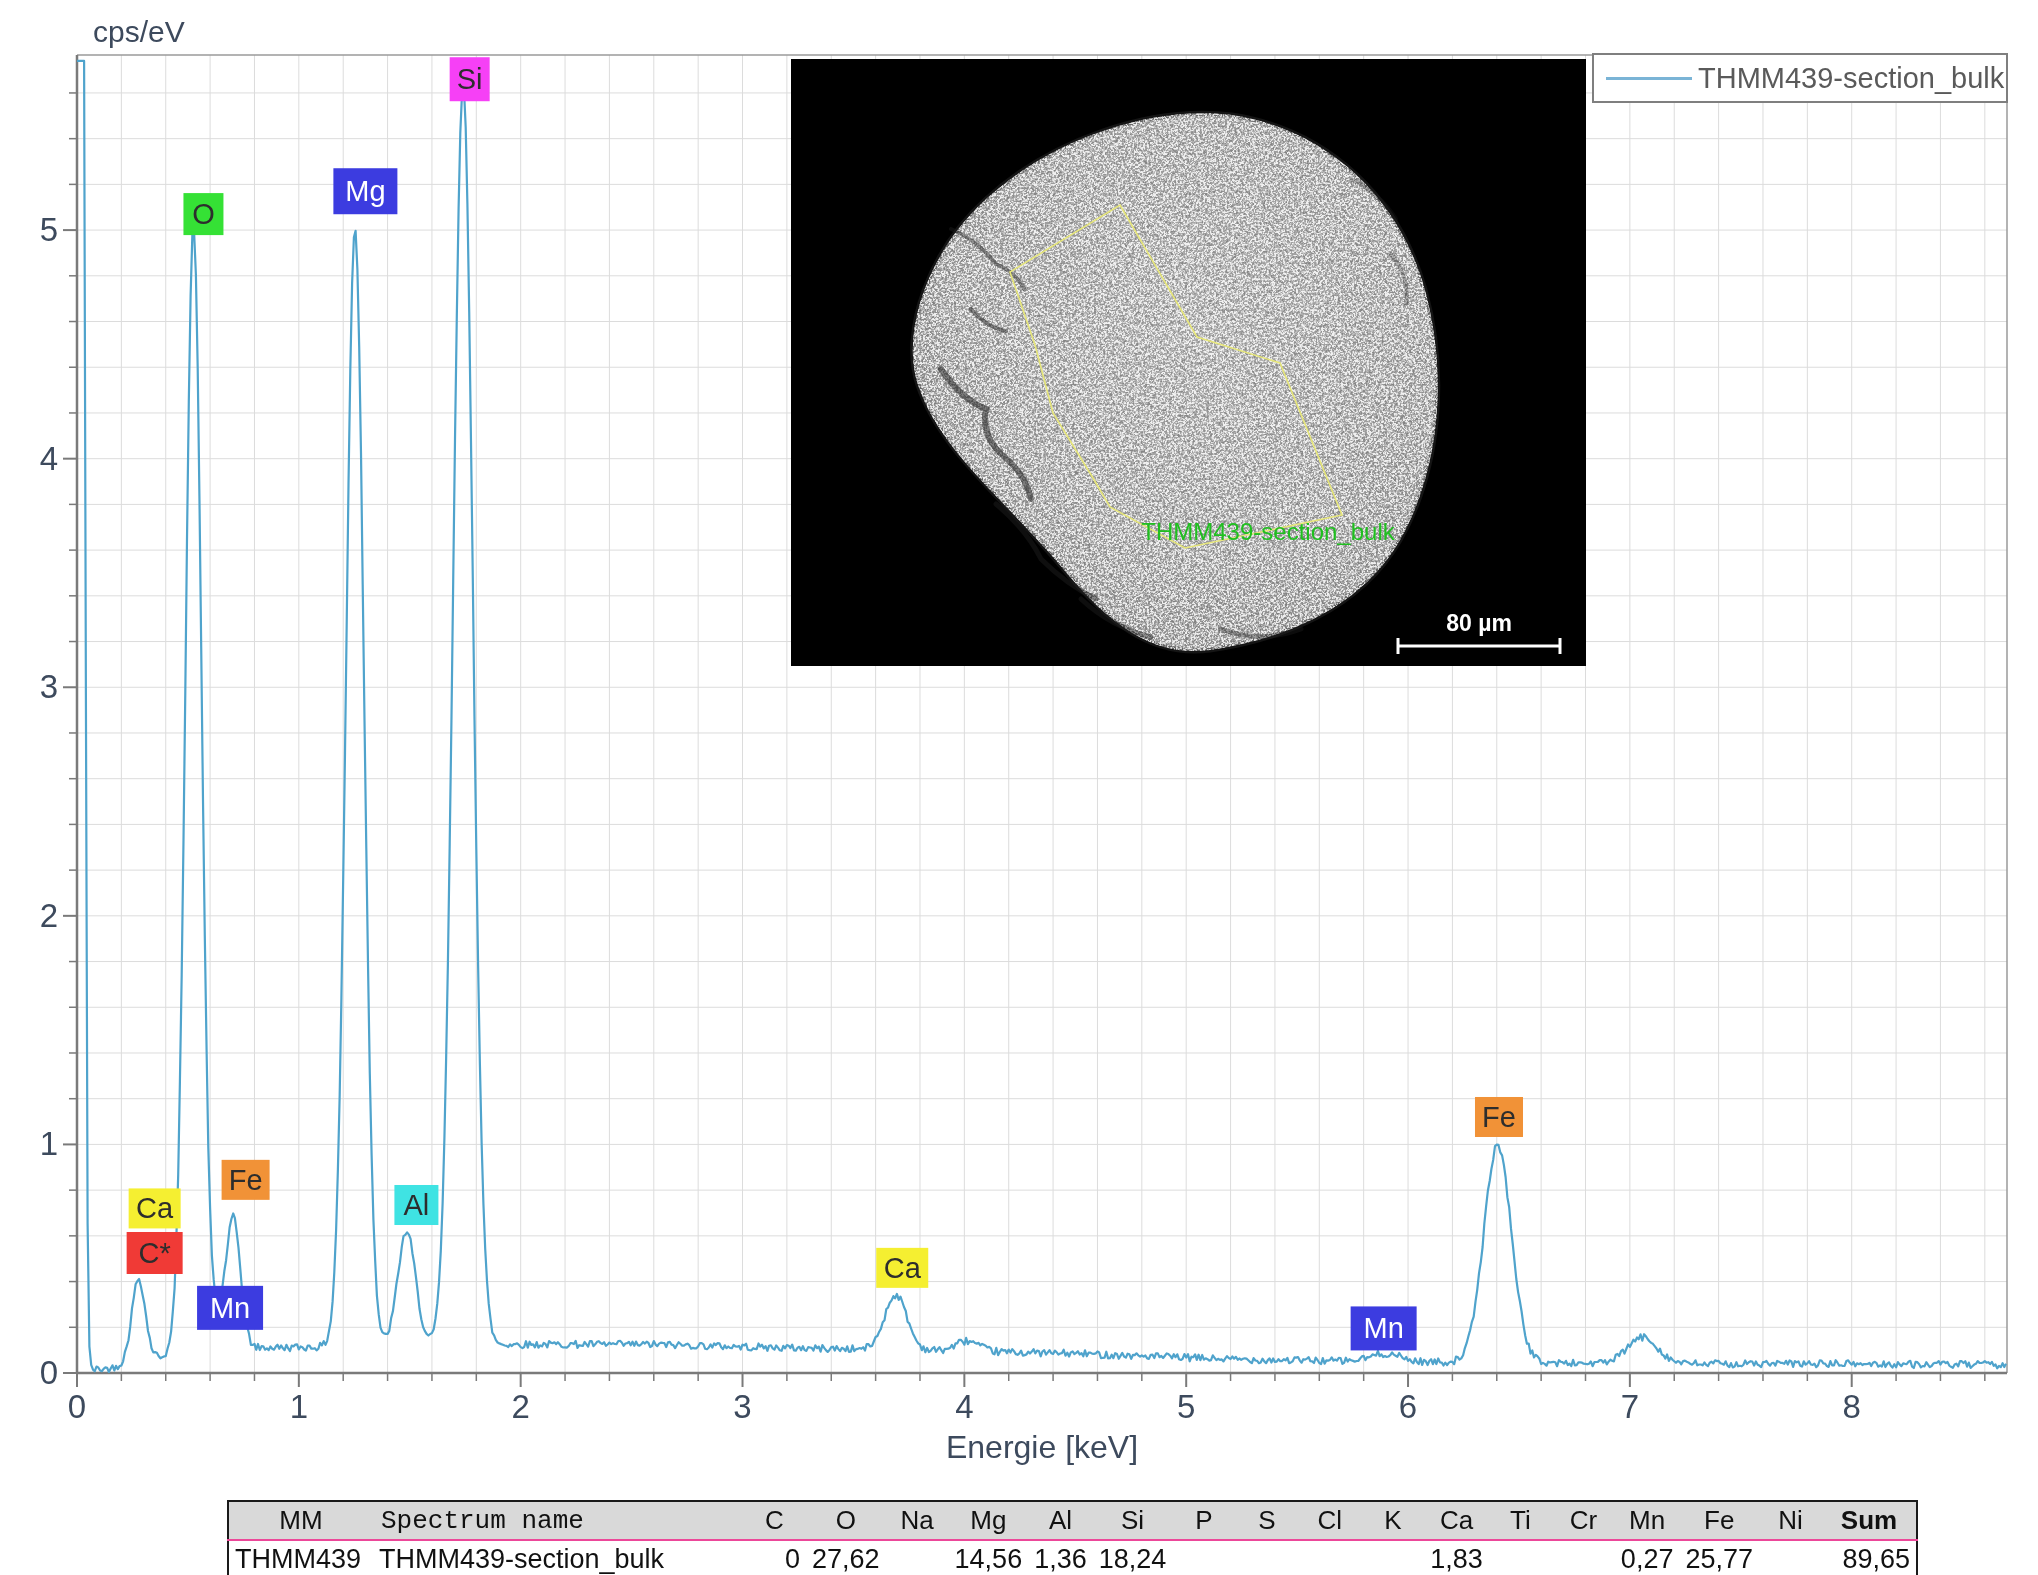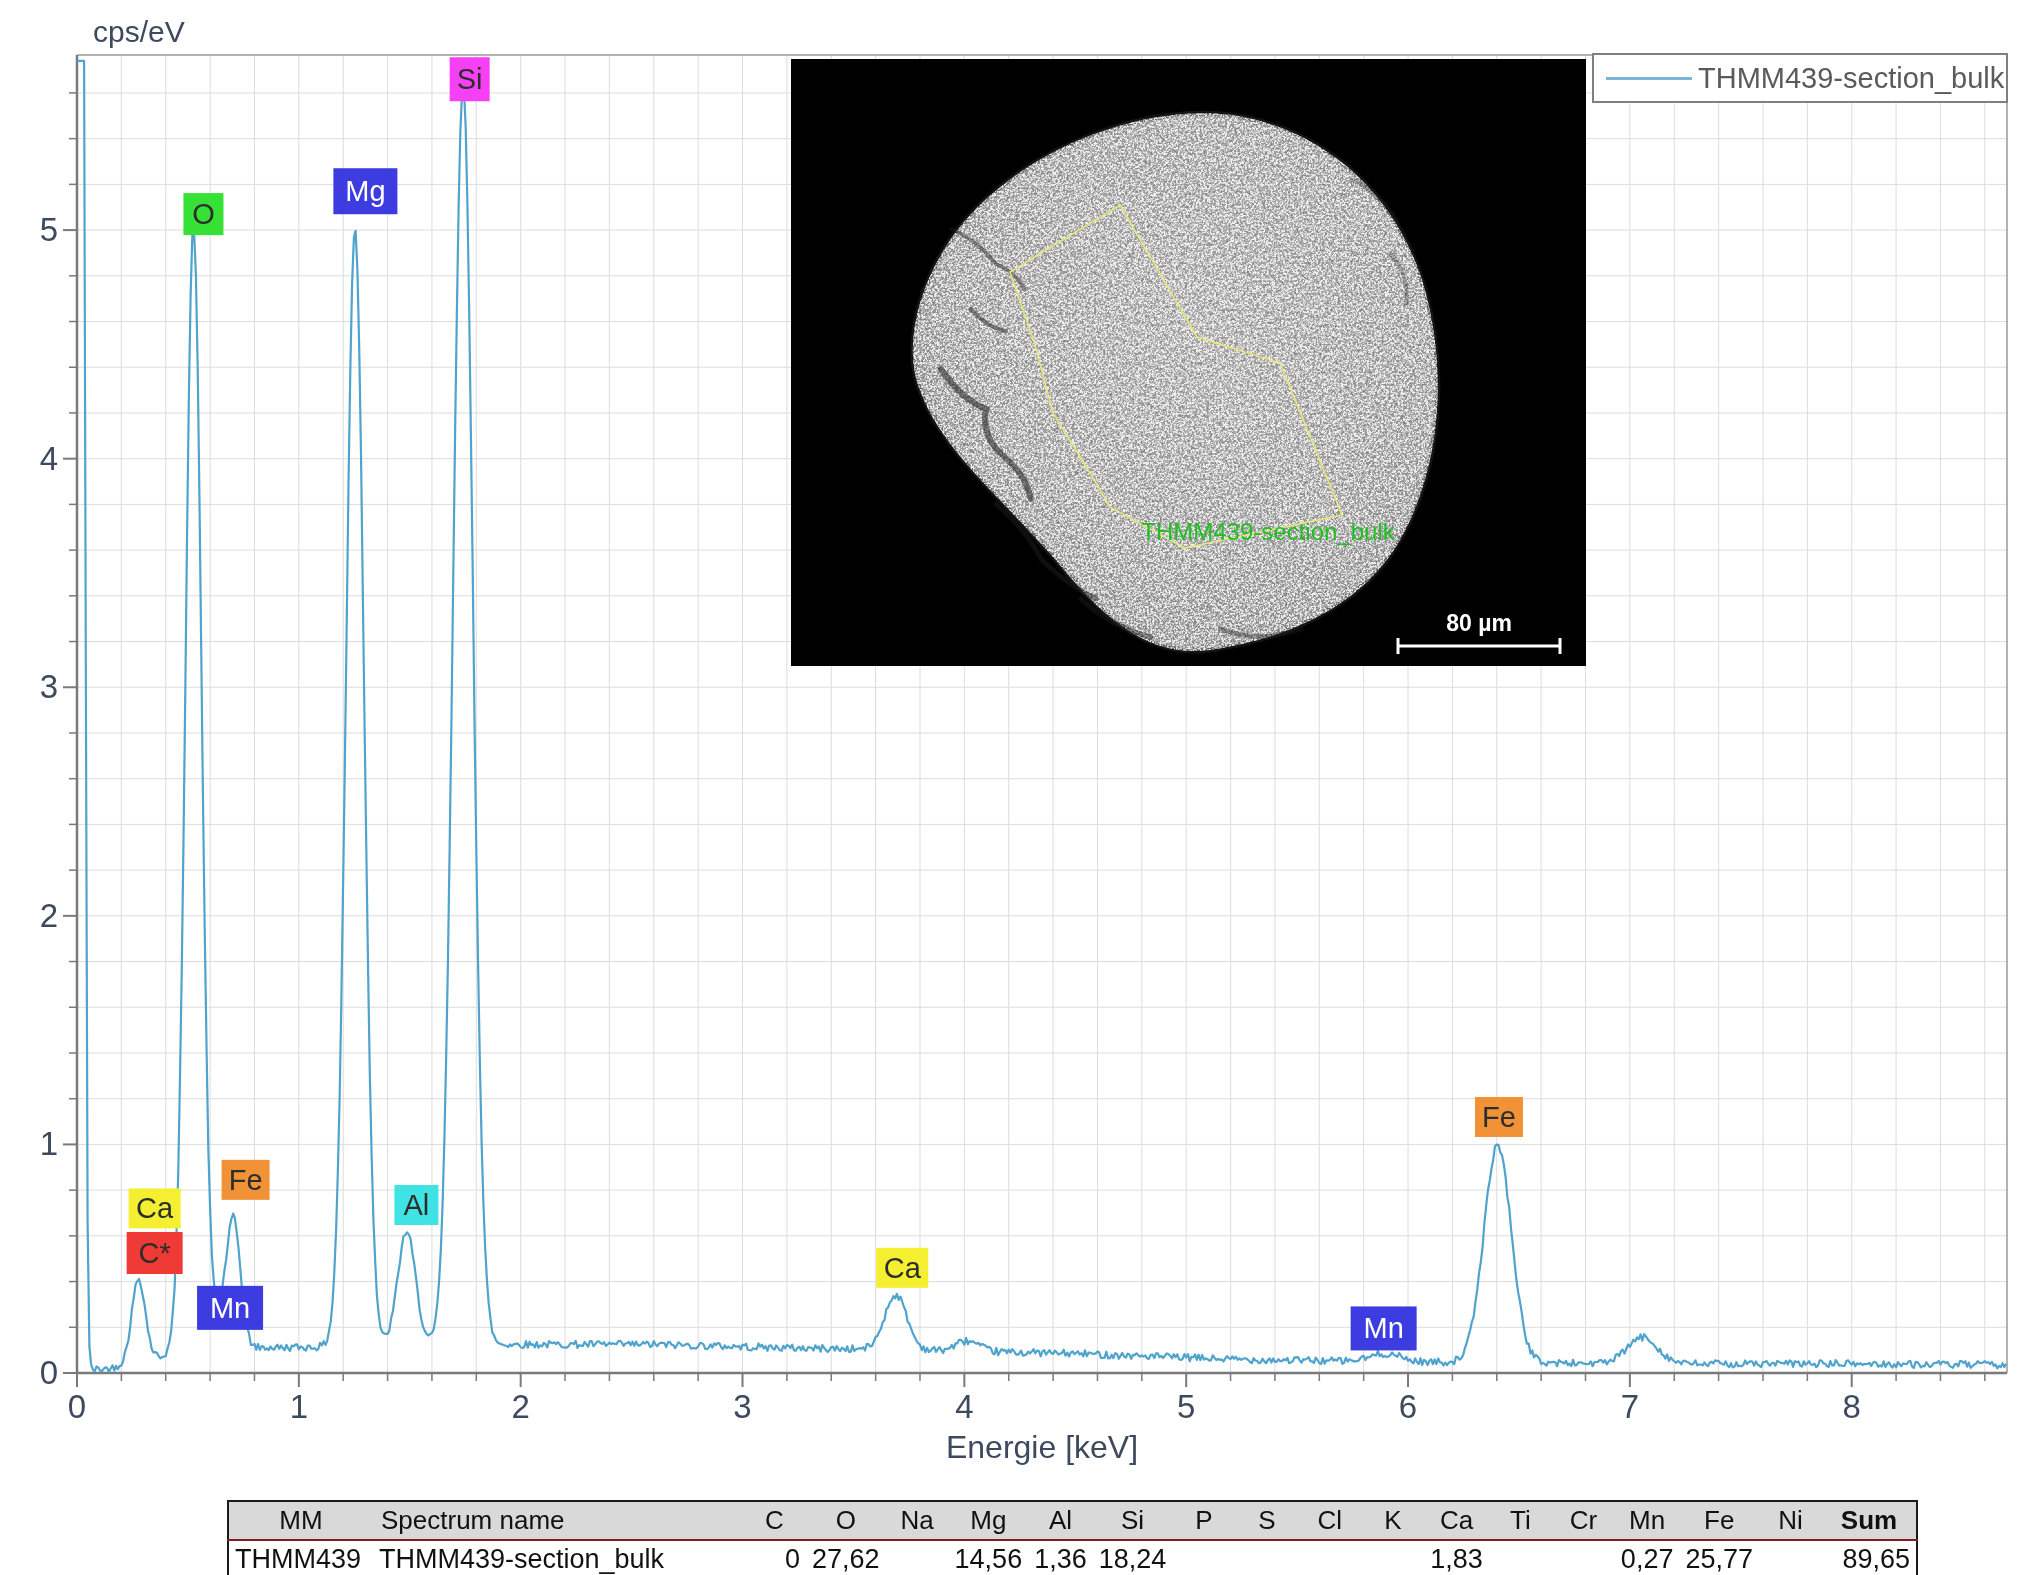--- a/index.html
+++ b/index.html
@@ -7,21 +7,21 @@
   #stage{position:relative;width:2038px;height:1575px;background:#ffffff;overflow:hidden;}
   #chart-svg{position:absolute;left:0;top:0;}
   #inset-svg{position:absolute;left:791px;top:59px;z-index:5;}
   #legend{position:absolute;left:1592px;top:53px;width:416px;height:50px;background:#ffffff;
           border:2px solid #7f7f7f;display:flex;align-items:center;z-index:9;box-sizing:border-box;}
   #legend .swatch{width:86px;height:0;border-top:3px solid #7ab4d6;margin-left:12px;flex:0 0 auto;}
   #legend .lbl{font-size:29px;color:#5a5a5a;margin-left:6px;white-space:nowrap;}
   #quant-table{position:absolute;left:227px;top:1500px;border-collapse:collapse;z-index:8;
                font-size:27px;color:#111;background:#ffffff;border:2px solid #1a1a1a;table-layout:fixed;}
   #quant-table th{background:#d9d9d9;font-weight:normal;font-size:26px;padding:3px 2px;
-                  border-bottom:2px solid #7f1d1d;text-align:center;overflow:hidden;}
+                  border-bottom:2px solid #ec4899;text-align:center;overflow:hidden;}
   #quant-table td{padding:3px 6px;height:30px;white-space:nowrap;overflow:hidden;}
   #quant-table td.num{text-align:right;}
   #quant-table td.txt{text-align:left;}
   #quant-table th.name-col{text-align:left;padding-left:8px;}
 </style>
 </head>
 <body>
 
 <div id="stage">
 
@@ -308,21 +308,21 @@
 
   <div id="legend">
     <div class="swatch"></div>
     <span class="lbl">THMM439-section_bulk</span>
   </div>
 
   <table id="quant-table">
     <thead>
         <tr>
           <th style="width: 140px;">MM</th>
-          <th class="name-col" style="width: 360px;">Spectrum name</th>
+          <th class="name-col" style="width: 360px; font-family: Liberation Mono, monospace;">Spectrum name</th>
           <th style="width: 59px;">C</th>
           <th style="width: 59px;">O</th>
           <th style="width: 59px;">Na</th>
           <th style="width: 59px;">Mg</th>
           <th style="width: 59px;">Al</th>
           <th style="width: 59px;">Si</th>
           <th style="width: 59px;">P</th>
           <th style="width: 59px;">S</th>
           <th style="width: 59px;">Cl</th>
           <th style="width: 59px;">K</th>

